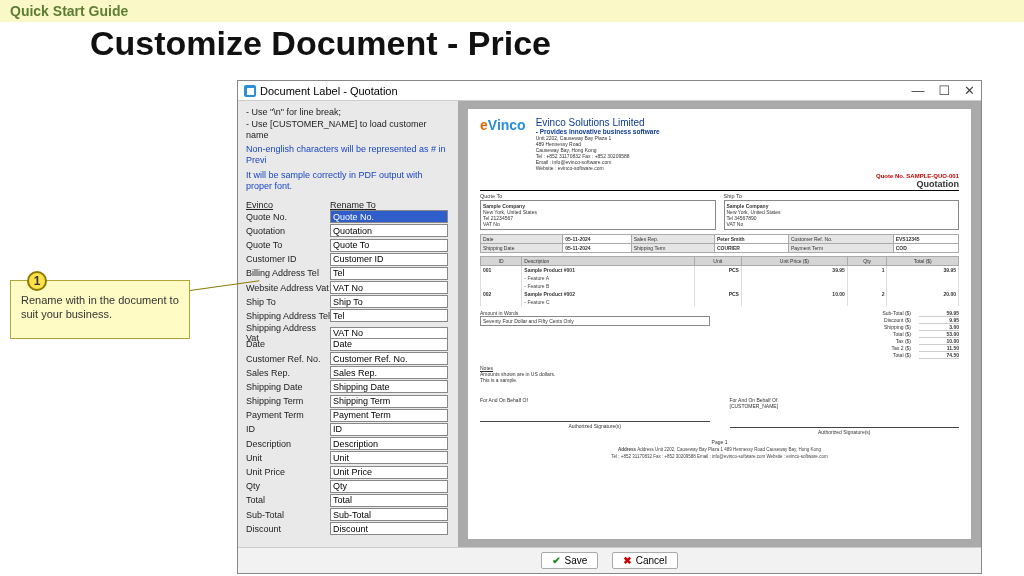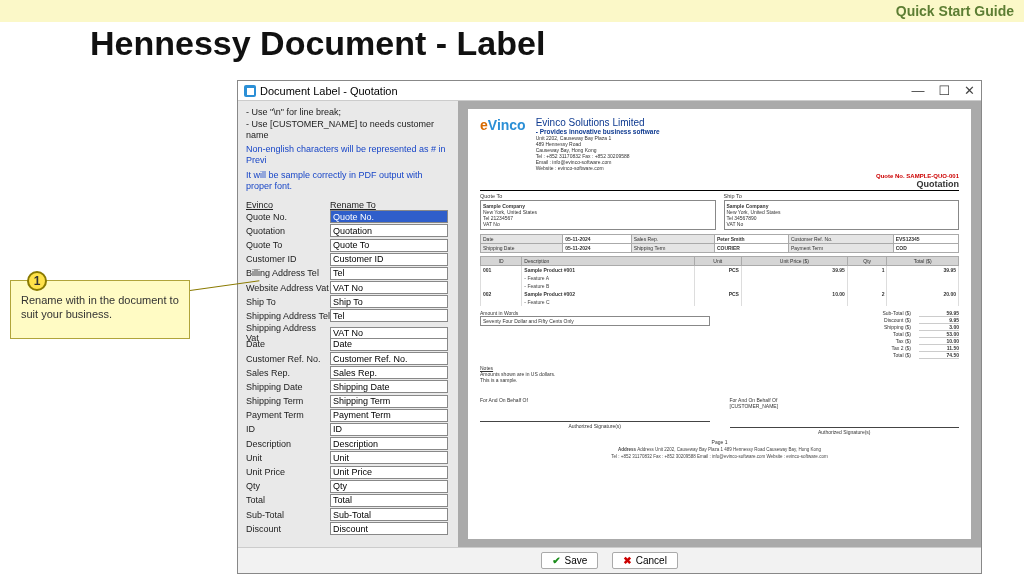--- a/index.html
+++ b/index.html
@@ -1,17 +1,17 @@
 <!DOCTYPE html>
 <html><head>
 <meta charset="utf-8">
 <style>
   * { box-sizing: border-box; margin: 0; padding: 0; }
   html, body { width: 1024px; height: 576px; font-family: Arial, sans-serif; background: #fff; overflow: hidden; }
-  .top-bar { background: #fbf8c8; color: #5c7d33; font-weight: bold; padding: 3px 10px; font-size: 14px; text-align: right; }
+  .top-bar { background: #fbf8c8; color: #5c7d33; font-weight: bold; padding: 3px 10px; font-size: 14px; }
   .page-title { font-size: 34px; font-weight: 600; margin: 2px 0 2px 90px; color: #111; }
   .window { position: absolute; left: 237px; top: 80px; width: 745px; height: 494px; border: 1px solid #888; background: #fff; display: flex; flex-direction: column; }
   .titlebar { display: flex; align-items: center; padding: 2px 6px; border-bottom: 1px solid #ccc; font-size: 11px; }
   .titlebar .app-icon { width: 12px; height: 12px; background: #2b8fd6; margin-right: 4px; border-radius: 2px; position: relative; }
   .titlebar .app-icon::after { content:""; position:absolute; width:7px; height:7px; background:#fff; top:3px; left:3px; }
   .titlebar .win-btns { margin-left: auto; display: flex; gap: 14px; font-size: 13px; color:#444; }
   .titlebar .win-btns span { cursor: pointer; }
   .body-cols { flex: 1; display: flex; overflow: hidden; }
   .left-col { width: 220px; background: #e9e9e9; padding: 6px 8px; font-size: 9px; color: #222; overflow: hidden; }
   .instr p { margin-bottom: 1px; line-height: 1.2; }
@@ -59,37 +59,37 @@
   .chk { color:#1a8c1a; font-weight:bold; }
   .crs { color:#c00; font-weight:bold; }
   .callout { position:absolute; left:10px; top:280px; width:180px; background:#fffbc4; border:1px solid #b0a43b; padding:12px 10px 16px 10px; font-size:11px; color:#333; line-height:1.3; }
   .callout .num { position:absolute; top:-10px; left:16px; width:20px; height:20px; background:#ffe24a; border:2px solid #8a7a00; border-radius:50%; text-align:center; font-weight:bold; font-size:12px; line-height:17px; }
   .callout-line { position:absolute; left:190px; top:290px; width:70px; height:1px; background:#8a7a00; transform: rotate(-8deg); transform-origin:left center; }
 </style>
 </head>
 <body>
 
 <div class="top-bar">Quick Start Guide</div>
-<div class="page-title">Hennessy Document - Label</div>
+<div class="page-title">Customize Document - Price</div>
 
 <div class="window">
   <div class="titlebar">
     <span class="app-icon"></span>
     <span>Document Label - Quotation</span>
     <div class="win-btns">
       <span>—</span>
       <span>☐</span>
       <span>✕</span>
     </div>
   </div>
   <div class="body-cols">
     <div class="left-col">
       <div class="instr">
         <p>- Use "\n" for line break;</p>
-        <p>- Use [CUSTOMER_NAME] to needs customer name</p>
+        <p>- Use [CUSTOMER_NAME] to load customer name</p>
         <p class="note">Non-english characters will be represented as # in Previ</p>
         <p class="note">It will be sample correctly in PDF output with proper font.</p>
       </div>
       <div class="hdr-row">
         <span>Evinco</span>
         <span>Rename To</span>
       </div>
       <div id="rows-host">
           <div class="grid-row">
             <div class="lbl">Quote No.</div>

